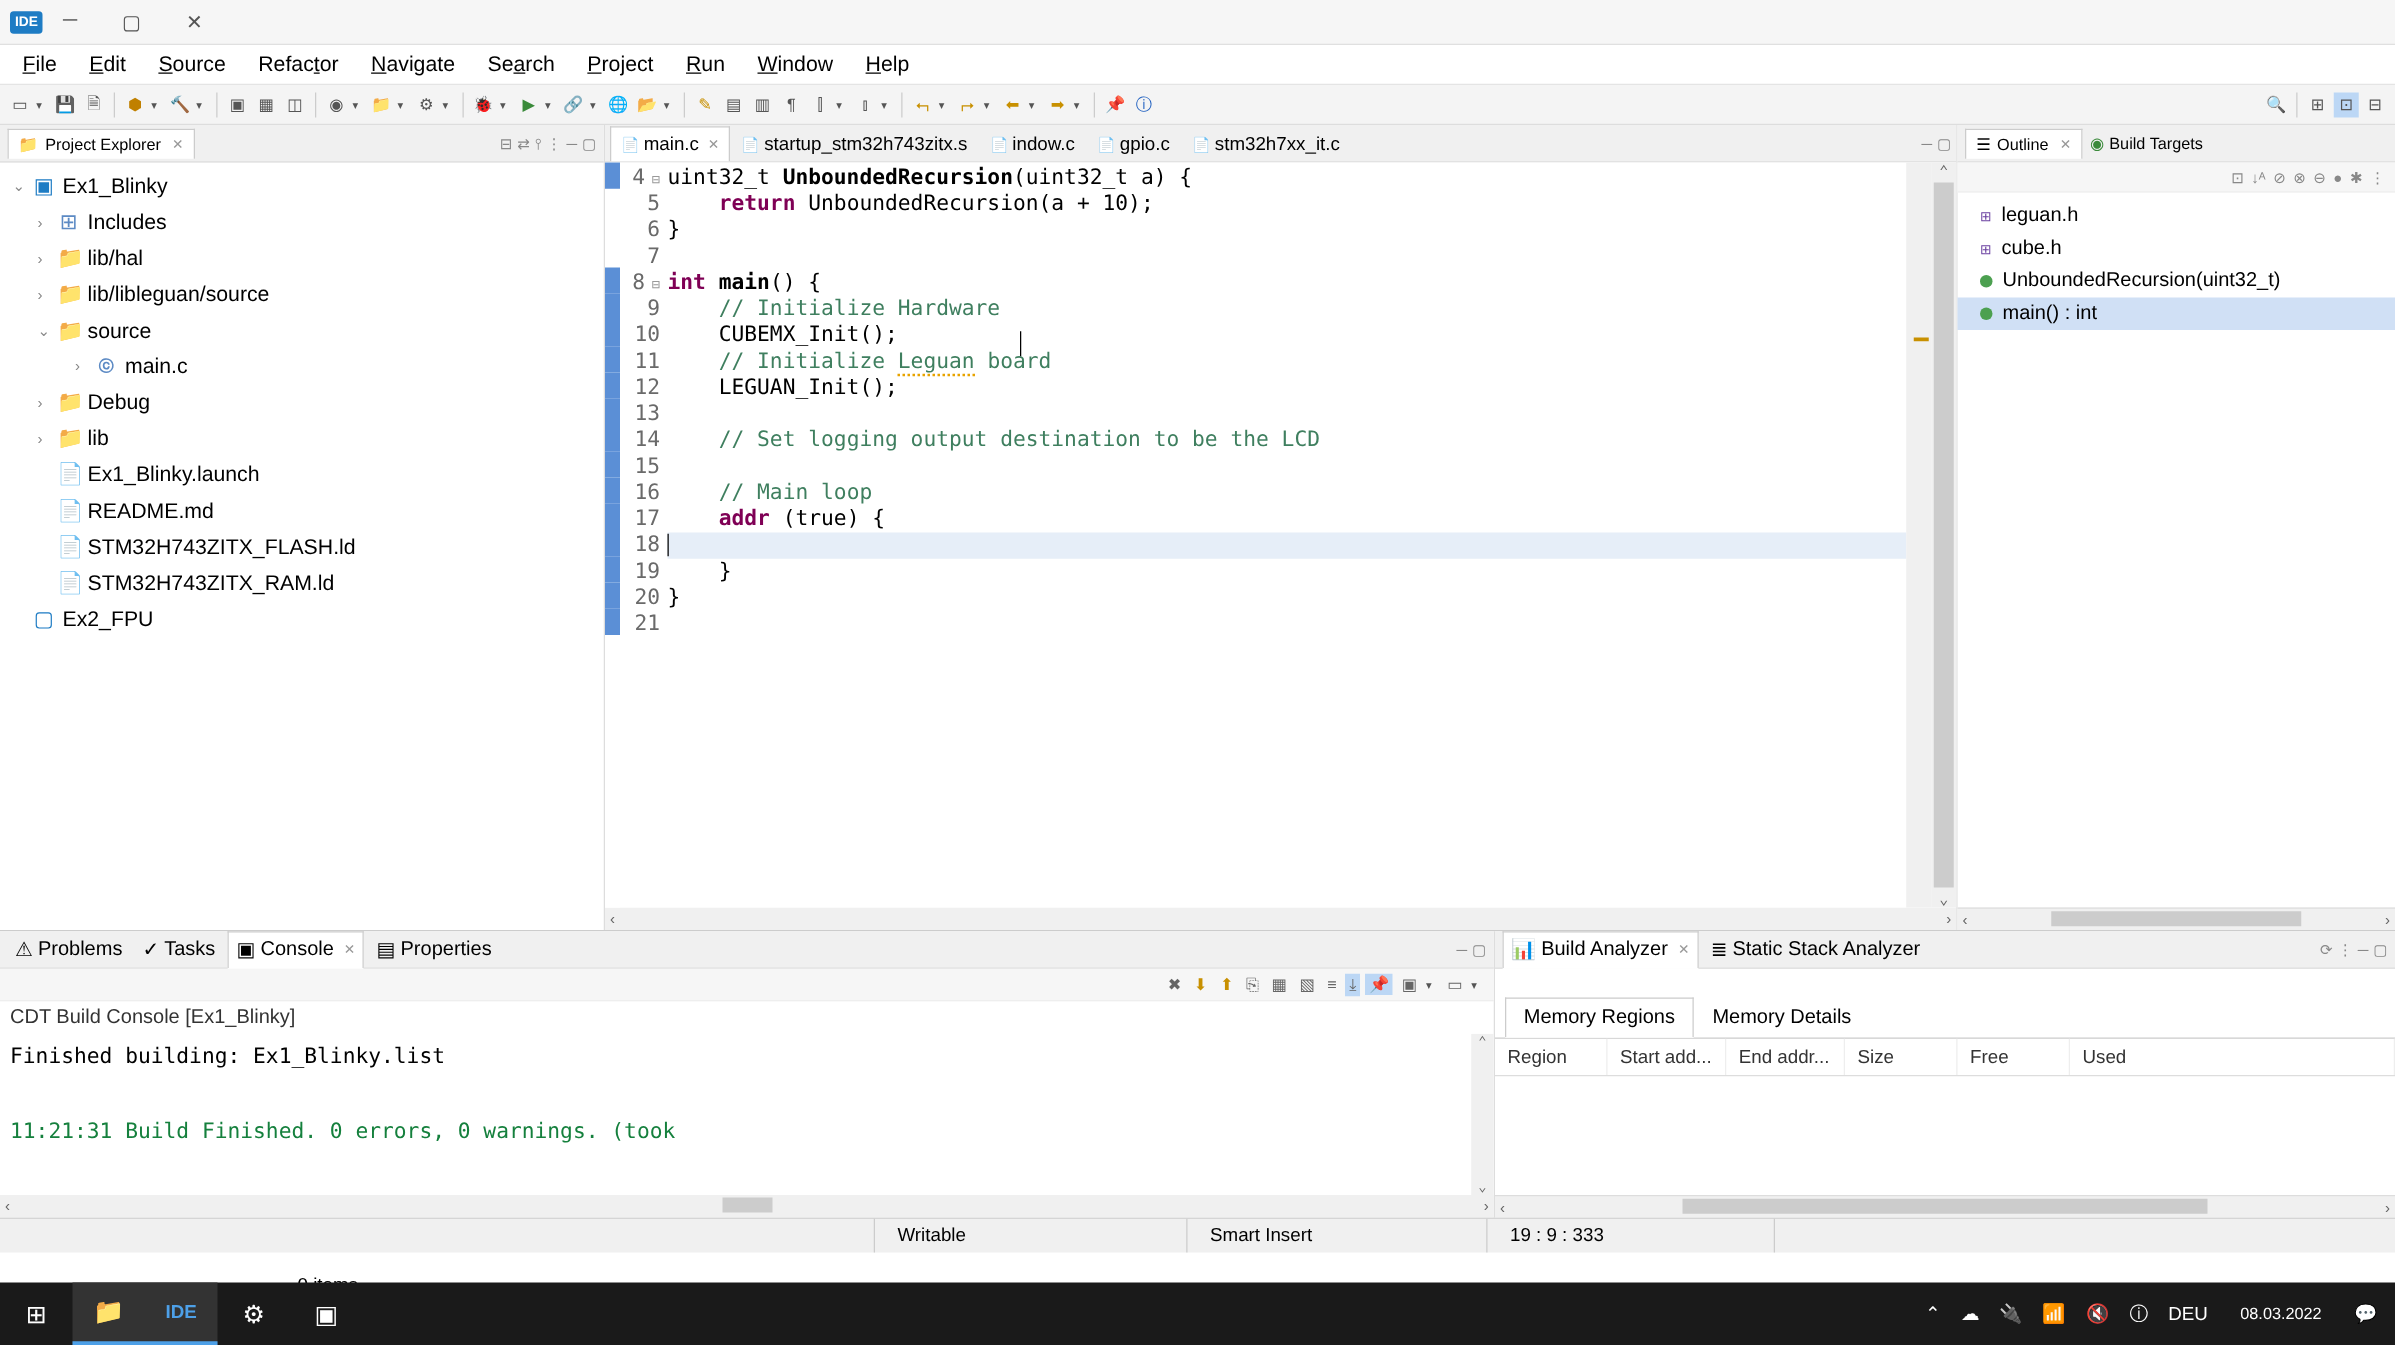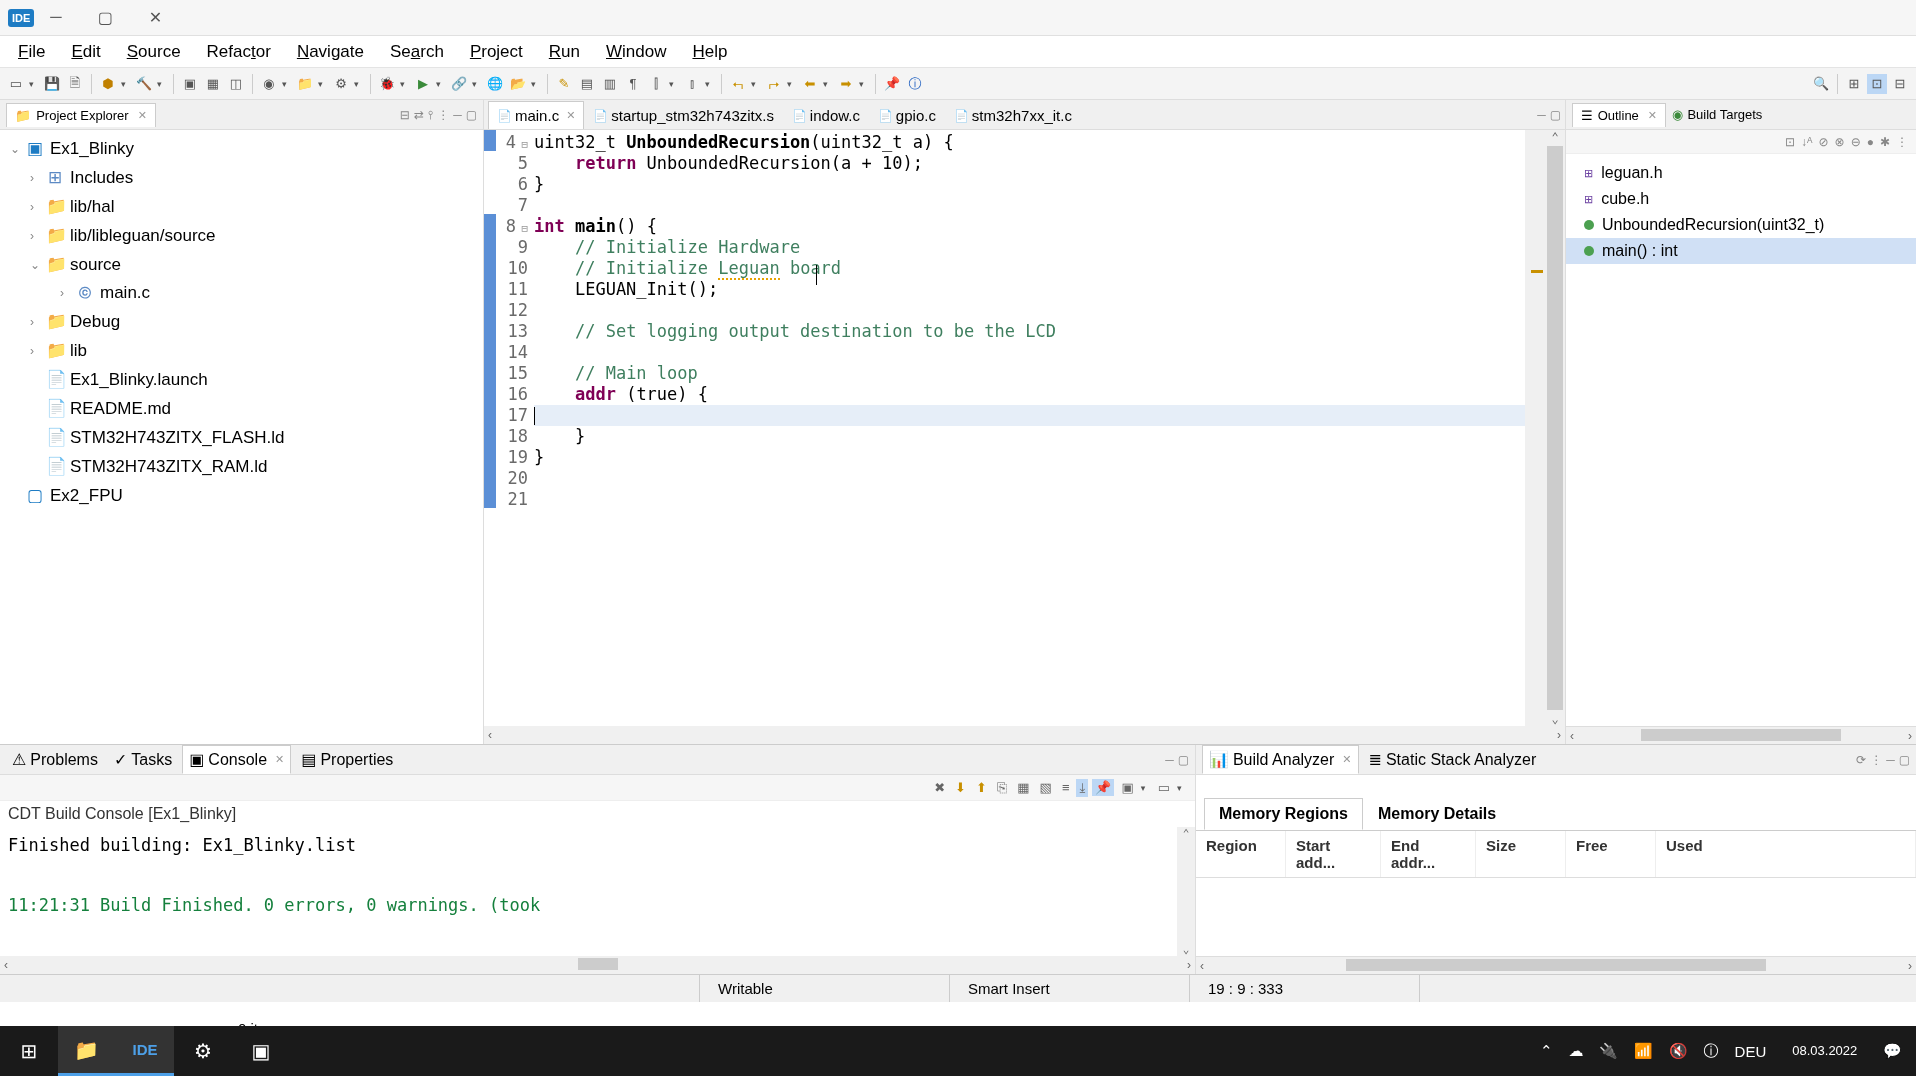--- a/index.html
+++ b/index.html
@@ -82,24 +82,24 @@
     .bp-tab.active { background: #fff; border: 1px solid #ccc; border-bottom-color: #fff; }
     .console-toolbar { height: 26px; background: #f6f6f6; display: flex; align-items: center; justify-content: flex-end; padding: 0 8px; gap: 4px; border-bottom: 1px solid #eee; font-size: 13px; color: #666; }
     .console-toolbar .ct-btn { padding: 1px 3px; }
     .ct-highlight { background: #bcd7f5; padding: 2px; }
     .console-title { font-size: 16px; padding: 4px 8px; color: #333; }
     .console-output { flex: 1; font-family: Consolas, monospace; font-size: 17px; padding: 8px; overflow: hidden; position: relative; }
     .console-blue { color: #15803d; }
     .console-scroll { height: 18px; background: #f0f0f0; display: flex; align-items: center; }
     
     .analyzer-panel { width: 720px; display: flex; flex-direction: column; }
-    .analyzer-subtabs { height: 30px; display: flex; align-items: flex-end; padding: 0 8px; border-bottom: 1px solid #ccc; font-size: 16px; font-weight: bold; }
+    .analyzer-subtabs { height: 30px; display: flex; align-items: flex-end; padding: 0 8px; border-bottom: 1px solid #ccc; font-size: 16px; }
     .analyzer-subtab { padding: 6px 14px; border: 1px solid transparent; }
     .analyzer-subtab.active { background: #fff; border-color: #ccc; border-bottom-color: #fff; }
-    .analyzer-table { flex: 1; font-weight: bold; }
+    .analyzer-table { flex: 1; }
     .analyzer-th { display: flex; border-bottom: 1px solid #ddd; font-size: 15px; color: #333; }
     .analyzer-th div { padding: 6px 10px; border-right: 1px solid #eee; }
     
     .status-bar { height: 28px; background: #f0f0f0; border-top: 1px solid #ccc; display: flex; align-items: center; font-size: 15px; }
     .status-cell { padding: 0 18px; border-right: 1px solid #ccc; height: 100%; display: flex; align-items: center; }
     
     .floating-items { position: absolute; top: 1020px; left: 238px; font-size: 15px; }
     
     .taskbar { position: absolute; bottom: 0; left: 0; right: 0; height: 50px; background: #1a1a1a; display: flex; align-items: center; color: #fff; }
     .tb-icon { width: 58px; height: 50px; display: flex; align-items: center; justify-content: center; font-size: 20px; }
@@ -353,20 +353,21 @@
           <div>21</div>
         </div>
       <div class="code-area" id="code-area">
         <span class="cursor-ibeam"></span>
       <div class="code-line">uint32_t <b>UnboundedRecursion</b>(uint32_t a) {</div>
           <div class="code-line">    <span class="kw">return</span> UnboundedRecursion(a + 10);</div>
           <div class="code-line">}</div>
           <div class="code-line"></div>
           <div class="code-line"><span class="kw">int</span> <b>main</b>() {</div>
           <div class="code-line">    <span class="cm">// Initialize Hardware</span></div>
+          <div class="code-line">    CUBEMX_Init();</div>
           <div class="code-line">    <span class="cm">// Initialize </span><span class="cm squiggle">Leguan</span><span class="cm"> board</span></div>
           <div class="code-line">    LEGUAN_Init();</div>
           <div class="code-line"></div>
           <div class="code-line">    <span class="cm">// Set logging output destination to be the LCD</span></div>
           <div class="code-line"></div>
           <div class="code-line">    <span class="cm">// Main loop</span></div>
           <div class="code-line">    <span class="kw">addr</span> (true) {</div>
           <div class="code-line current"><span class="code-cursor"></span></div>
           <div class="code-line">    }</div>
           <div class="code-line">}</div>

